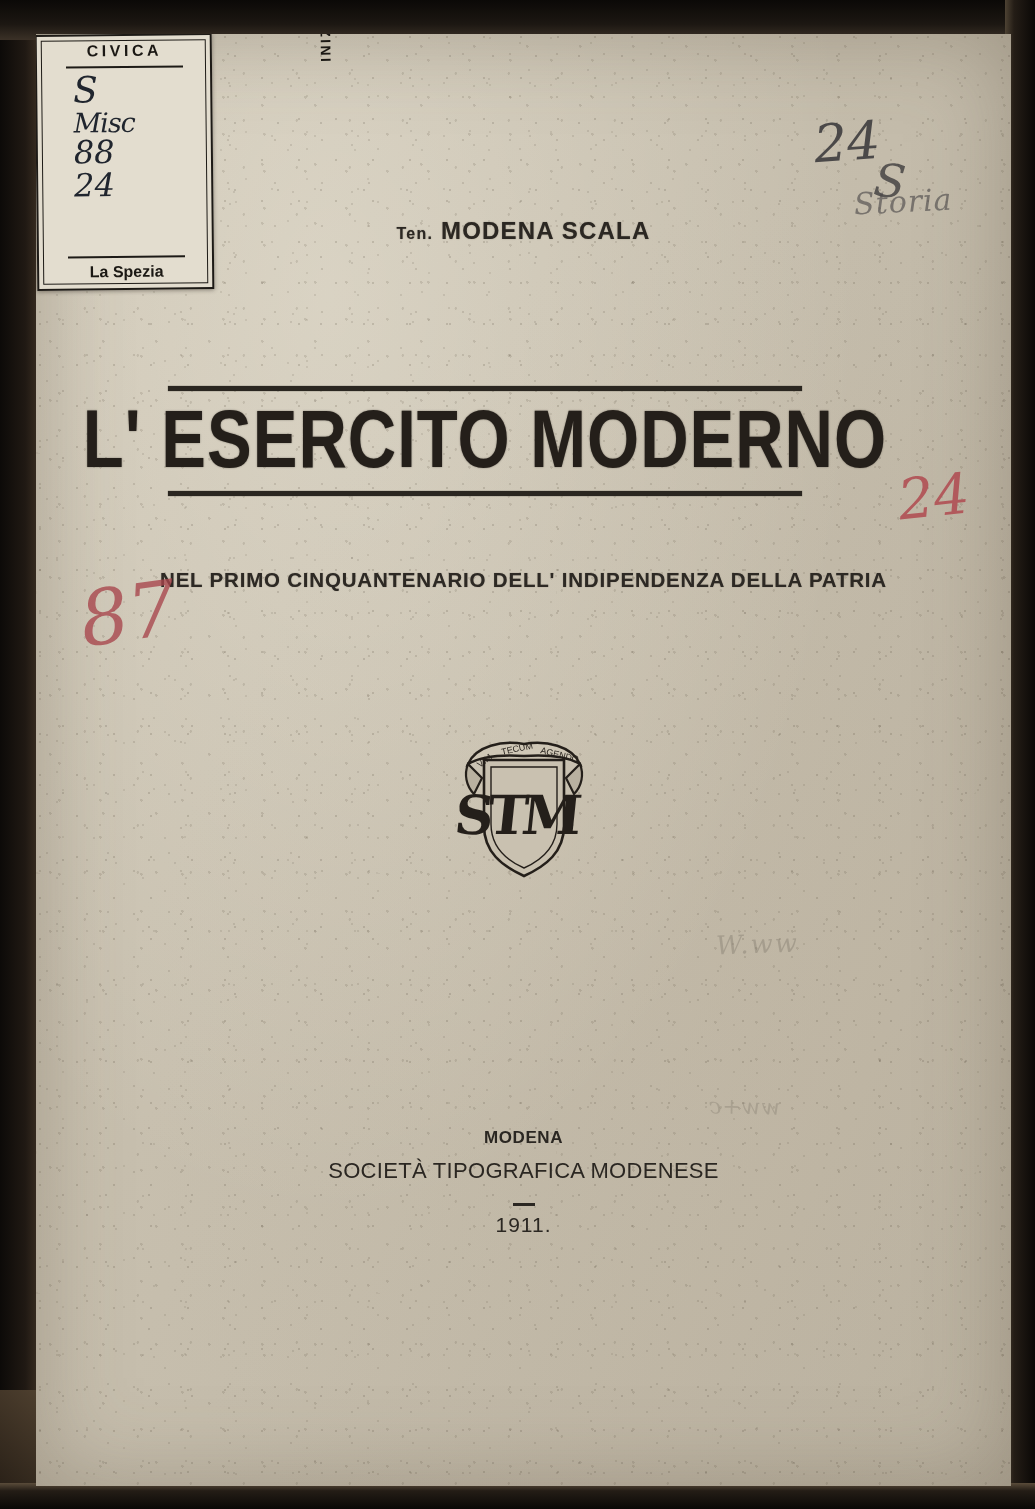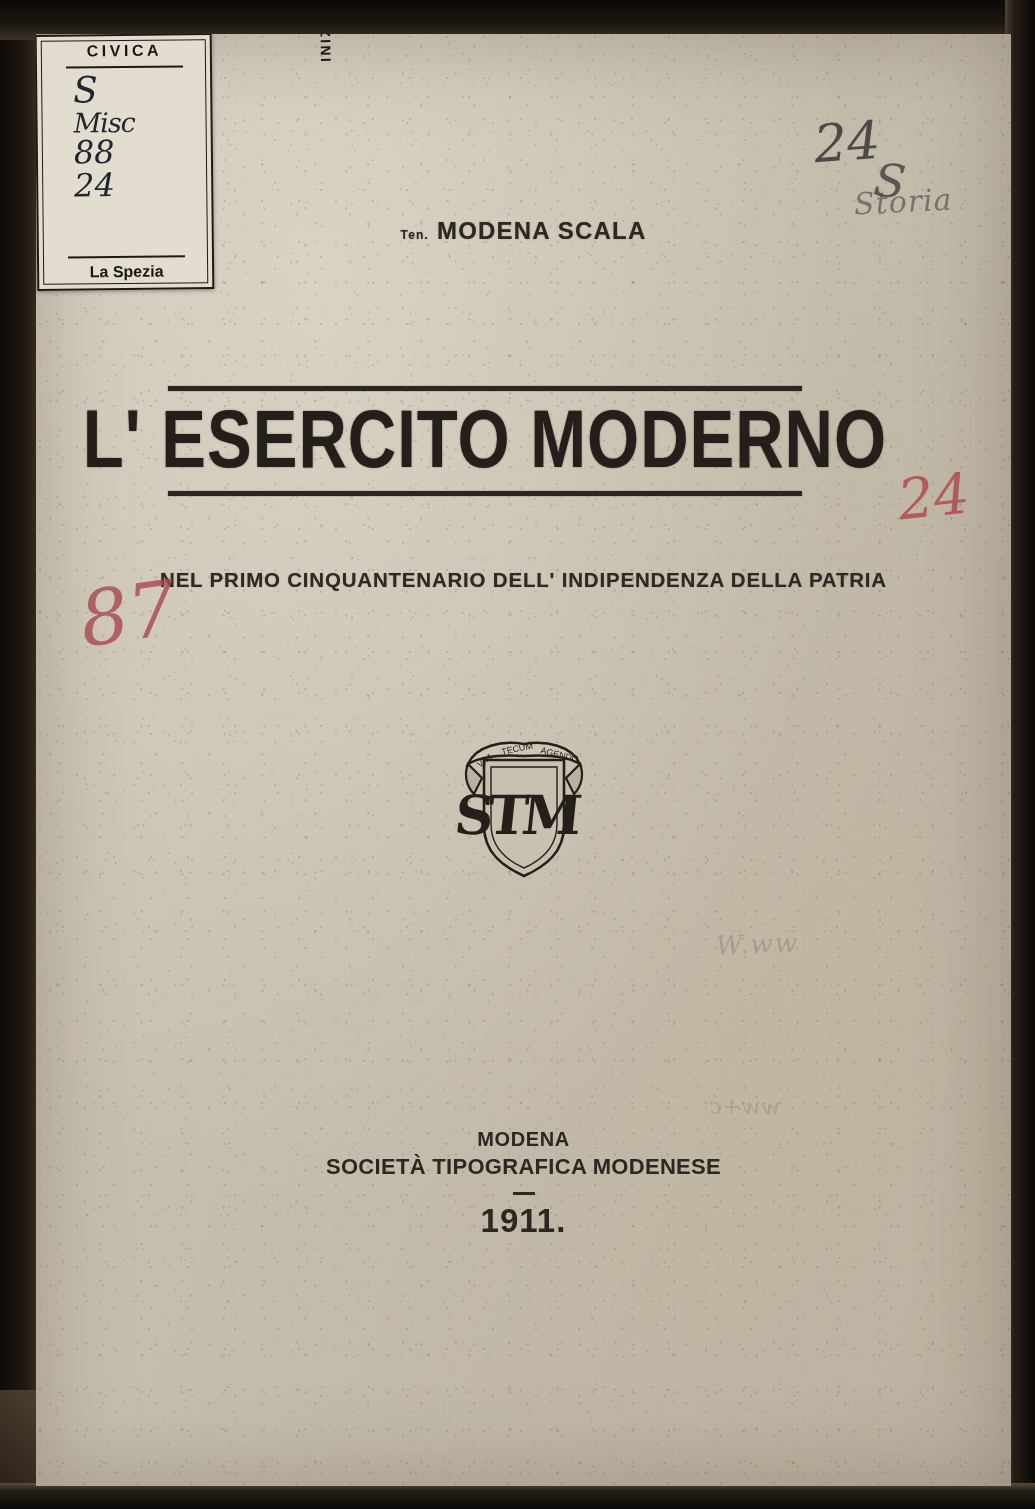--- a/index.html
+++ b/index.html
@@ -119,21 +119,21 @@
   .author {
     top: 183px; left: 0; width: 975px;
     text-align: center;
     font-family: "Liberation Sans", sans-serif;
     font-weight: bold;
     font-size: 24px;
     letter-spacing: 1.2px;
     color: #2b2722;
     text-shadow: 0 0 1.2px rgba(60,54,46,.55);
   }
-  .author .small { font-size: 12px; }
+  .author .small { font-size: 16px; }
 
   .title-wrap {
     top: 352px; left: 0; width: 898px;
     text-align: center;
   }
   .rule-top, .rule-bottom {
     width: 634px;
     margin: 0 auto;
     height: 5px;
     background: #2a2620;
@@ -173,43 +173,43 @@
   .emblem svg { display: inline-block; }
 
   
   .imprint {
     top: 1094px; left: 0; width: 975px;
     text-align: center;
     color: #2b2722;
   }
   .imprint .city {
     font-weight: bold;
-    font-size: 20px;
+    font-size: 17px;
     letter-spacing: .6px;
-    margin-bottom: 3px;
+    margin-bottom: 10px;
   }
   .imprint .house {
-    font-weight: bold;
+    font-weight: normal;
     font-size: 22px;
     letter-spacing: .3px;
-    margin-bottom: 12px;
+    margin-bottom: 19px;
   }
   .imprint .house2 {
     font-weight: bold;
     font-size: 20px;
     letter-spacing: .2px;
   }
   .imprint .dash {
     width: 22px; height: 3px;
     background: #2b2722;
     margin: 9px auto 7px;
   }
   .imprint .year {
-    font-weight: bold;
-    font-size: 33px;
+    font-weight: normal;
+    font-size: 21px;
     letter-spacing: 1px;
   }
 
   
   #library-label {
     top: 177px; left: 787px;
     width: 173px; height: 252px;
     background: #e3ddcf;
     border: 2.5px solid #1d1a16;
     box-shadow: 0 1px 4px rgba(40,34,26,.45);

